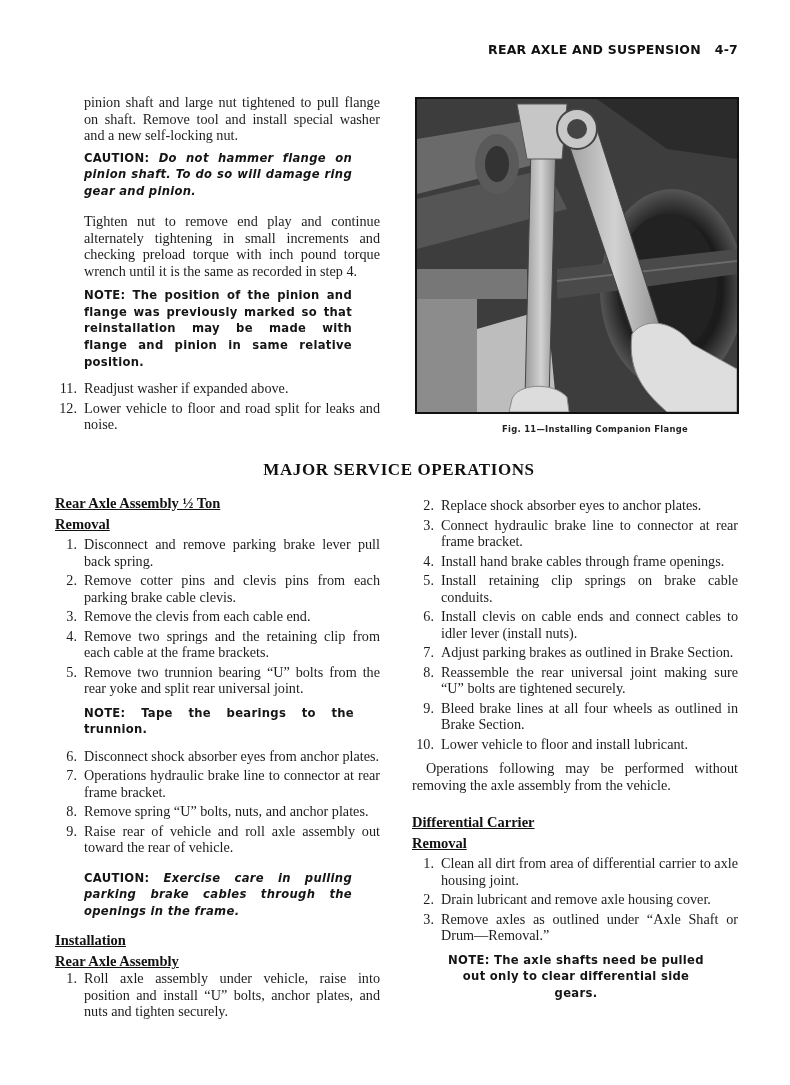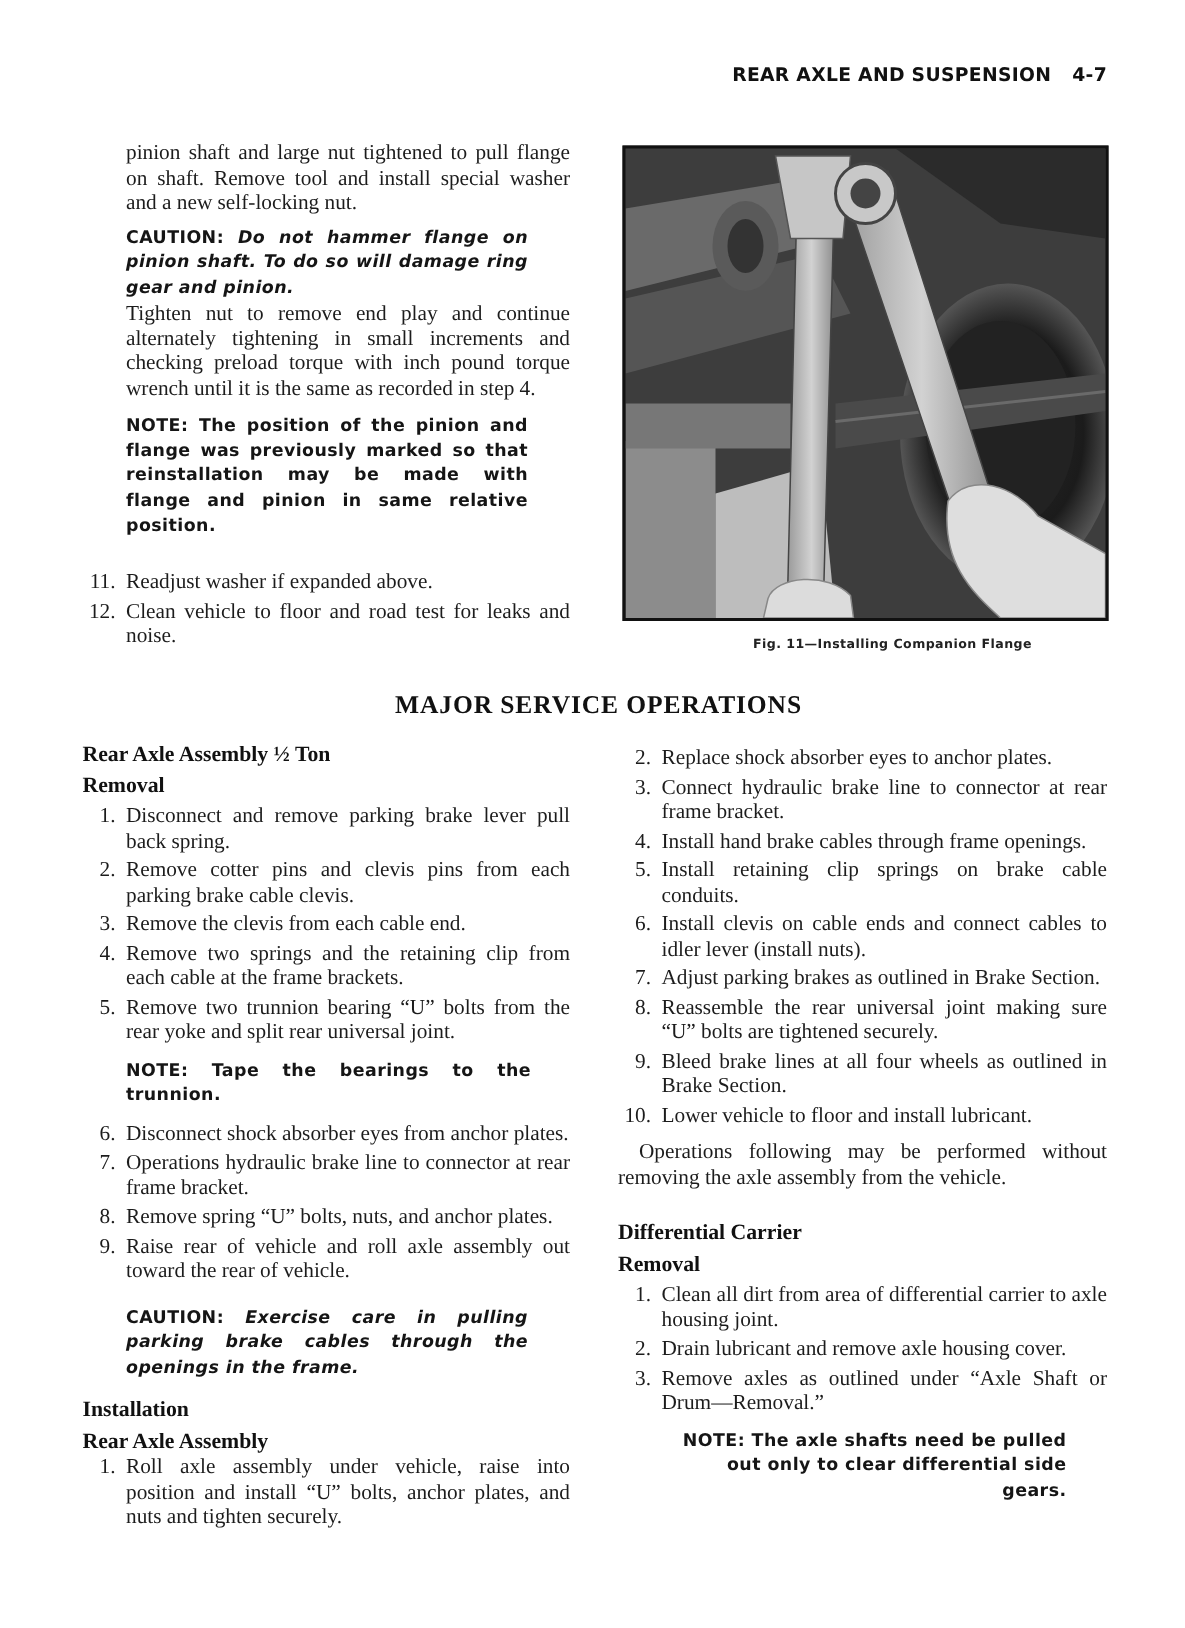--- a/index.html
+++ b/index.html
@@ -12,51 +12,51 @@
   .col p { margin: 0; text-align: justify; }
 
   .note { font-family: "DejaVu Sans", "Liberation Sans", sans-serif; font-weight: bold; font-size: 11.6px; line-height: 16.6px; letter-spacing: 0.3px; text-align: justify; color: #151515; }
   .caution { font-style: italic; }
   .note .lead { font-style: normal; }
 
   ol.steps { list-style: none; margin: 0; padding: 0; }
   ol.steps li { position: relative; padding-left: 29px; margin-bottom: 3px; text-align: justify; }
   ol.steps li .num { position: absolute; left: 0; width: 22px; text-align: right; }
 
-  .heading { font-family: "Liberation Serif", "DejaVu Serif", serif; font-weight: bold; font-size: 14.5px; line-height: 18px; color: #111; }
+  .heading { font-family: "Liberation Serif", "DejaVu Serif", serif; font-weight: bold; font-size: 14.5px; line-height: 18px; color: #111; text-decoration: underline; }
 
   .figure { position: absolute; left: 415px; top: 97px; width: 320px; height: 313px; border: 2px solid #111; overflow: hidden; background: #3a3a3a; }
   .fig-caption { position: absolute; left: 400px; top: 424px; width: 390px; text-align: center; font-family: "DejaVu Sans", "Liberation Sans", sans-serif; font-weight: bold; font-size: 8.4px; letter-spacing: 0.3px; color: #222; }
 
   .section-title { position: absolute; left: 0; top: 460px; width: 790px; text-align: center; font-family: "Liberation Serif", "DejaVu Serif", serif; font-weight: bold; font-size: 17px; letter-spacing: 0.6px; color: #111; padding-left: 4px; }
 </style>
 </head>
 <body>
 
 <div class="running-head">
   <span>REAR AXLE AND SUSPENSION</span><span class="pg">4-7</span>
 </div>
 
 <div class="col" style="left:84px; top:94px; width:296px;">
   <p>pinion shaft and large nut tightened to pull flange on shaft. Remove tool and install special washer and a new self-locking nut.</p>
   <p class="note caution" style="margin-top:6px; width:268px;">
     <span class="lead">CAUTION:</span>
     <span>Do not hammer flange on pinion shaft. To do so will damage ring gear and pinion.</span>
   </p>
-  <p style="margin-top:2px;">Tighten nut to remove end play and continue alternately tightening in small increments and checking preload torque with inch pound torque wrench until it is the same as recorded in step 4.</p>
+  <p style="margin-top:14px;">Tighten nut to remove end play and continue alternately tightening in small increments and checking preload torque with inch pound torque wrench until it is the same as recorded in step 4.</p>
   <p class="note" style="margin-top:8px; width:268px;">
     <span>NOTE:</span>
     <span>The position of the pinion and flange was previously marked so that reinstallation may be made with flange and pinion in same relative position.</span>
   </p>
 </div>
 
 <div class="col" style="left:55px; top:380px; width:325px;">
   <ol class="steps">
     <li><span class="num">11.</span><span>Readjust washer if expanded above.</span></li>
-    <li><span class="num">12.</span><span>Clean vehicle to floor and road test for leaks and noise.</span></li>
+    <li><span class="num">12.</span><span>Lower vehicle to floor and road split for leaks and noise.</span></li>
   </ol>
 </div>
 
 <div class="figure" aria-label="Photo: mechanic using two large wrenches on rear axle companion flange">
   <svg width="320" height="313" viewBox="0 0 320 313">
     <defs>
       <radialGradient id="drum" cx="0.5" cy="0.5" r="0.5">
         <stop offset="0" stop-color="#2a2a2a"></stop>
         <stop offset="0.7" stop-color="#1b1b1b"></stop>
         <stop offset="1" stop-color="#555"></stop>
@@ -145,17 +145,17 @@
     <li><span class="num">10.</span><span>Lower vehicle to floor and install lubricant.</span></li>
   </ol>
   <p style="margin-top:8px; text-indent:14px;">Operations following may be performed without removing the axle assembly from the vehicle.</p>
   <div class="heading" style="margin-top:20px;">Differential Carrier</div>
   <div class="heading" style="margin-top:3px; margin-bottom:3px;">Removal</div>
   <ol class="steps">
     <li><span class="num">1.</span><span>Clean all dirt from area of differential carrier to axle housing joint.</span></li>
     <li><span class="num">2.</span><span>Drain lubricant and remove axle housing cover.</span></li>
     <li><span class="num">3.</span><span>Remove axles as outlined under “Axle Shaft or Drum—Removal.”</span></li>
   </ol>
-  <p class="note" style="margin:8px 0 0 29px; width:270px; text-align:right;">
+  <p class="note" style="margin:8px 0 0 29px; width:270px; text-align:center;">
     <span>NOTE:</span>
     <span>The axle shafts need be pulled out only to clear differential side gears.</span>
   </p>
 </div>
 
 </body></html>

